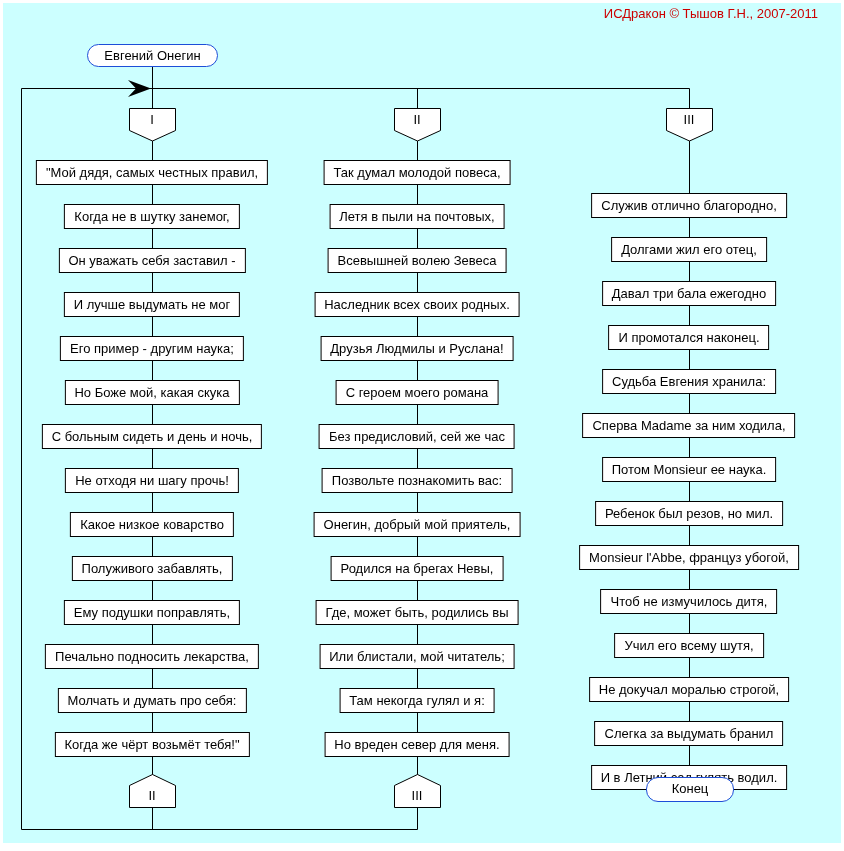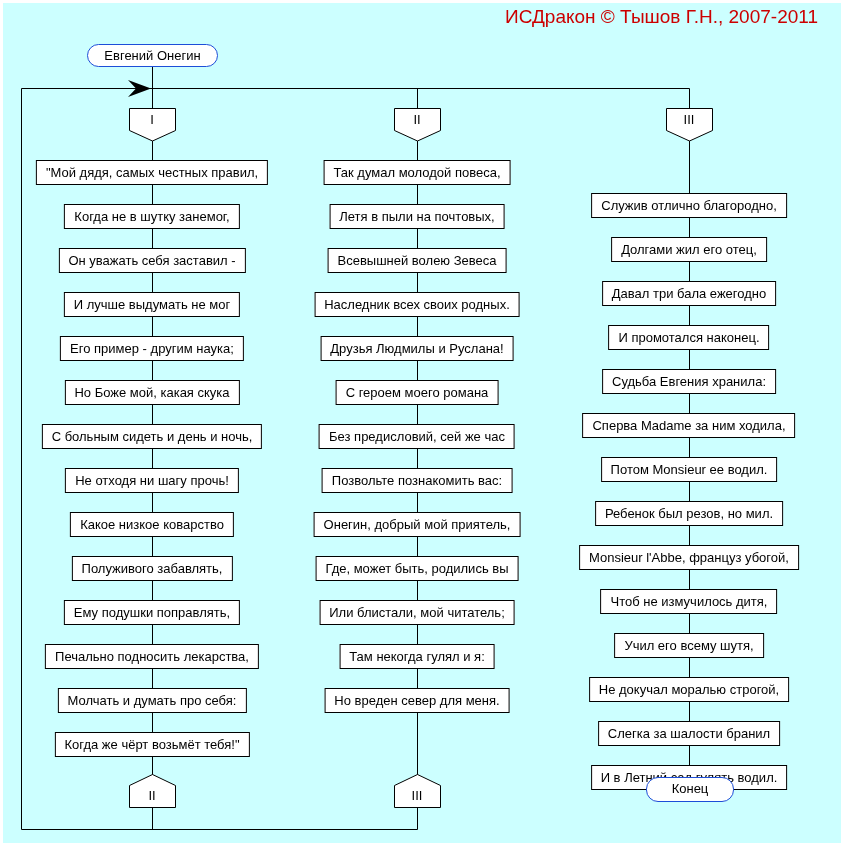--- a/index.html
+++ b/index.html
@@ -5,21 +5,21 @@
   html,body{margin:0;padding:0;}
   body{
     width:844px;height:851px;position:relative;background:#ffffff;
     font-family:"Liberation Sans", sans-serif;color:#000;
     overflow:hidden;
   }
   .canvas{position:absolute;left:3px;top:3px;width:838px;height:840px;background:#ccffff;}
   svg.wires{position:absolute;left:0;top:0;z-index:1;}
   .watermark{
     position:absolute;top:6px;right:26px;z-index:4;
-    font-size:19px;color:#cc0000;white-space:nowrap;
+    font-size:13px;color:#cc0000;white-space:nowrap;
   }
   .terminator{
     position:absolute;z-index:3;background:#ffffff;border:1px solid #1d4ed8;
     border-radius:12px;font-size:13px;text-align:center;line-height:21px;
     box-sizing:border-box;white-space:nowrap;
   }
   .terminator.start{left:87px;top:44px;width:131px;height:23px;}
   .terminator.end{left:646px;top:777px;width:88px;height:25px;}
   .col{
     position:absolute;top:160px;z-index:2;transform:translateX(-50%);
@@ -91,36 +91,37 @@
 <div class="col c2">
   <div class="box">Так думал молодой повеса,</div>
   <div class="box">Летя в пыли на почтовых,</div>
   <div class="box">Всевышней волею Зевеса</div>
   <div class="box">Наследник всех своих родных.</div>
   <div class="box">Друзья Людмилы и Руслана!</div>
   <div class="box">С героем моего романа</div>
   <div class="box">Без предисловий, сей же час</div>
   <div class="box">Позвольте познакомить вас:</div>
   <div class="box">Онегин, добрый мой приятель,</div>
+  <div class="box">Родился на брегах Невы,</div>
   <div class="box">Где, может быть, родились вы</div>
   <div class="box">Или блистали, мой читатель;</div>
   <div class="box">Там некогда гулял и я:</div>
   <div class="box">Но вреден север для меня.</div>
 </div>
 
 <div class="col c3">
   <div class="box">Служив отлично благородно,</div>
   <div class="box">Долгами жил его отец,</div>
   <div class="box">Давал три бала ежегодно</div>
   <div class="box">И промотался наконец.</div>
   <div class="box">Судьба Евгения хранила:</div>
   <div class="box">Сперва Madame за ним ходила,</div>
-  <div class="box">Потом Monsieur ее водил.</div>
+  <div class="box">Потом Monsieur ее наука.</div>
   <div class="box">Ребенок был резов, но мил.</div>
   <div class="box">Monsieur l'Abbe, француз убогой,</div>
   <div class="box">Чтоб не измучилось дитя,</div>
   <div class="box">Учил его всему шутя,</div>
   <div class="box">Не докучал моралью строгой,</div>
-  <div class="box">Слегка за шалости бранил</div>
+  <div class="box">Слегка за выдумать бранил</div>
   <div class="box">И в Летний сад гулять водил.</div>
 </div>
 
 <div class="terminator end">Конец</div>
 
 </body></html>

